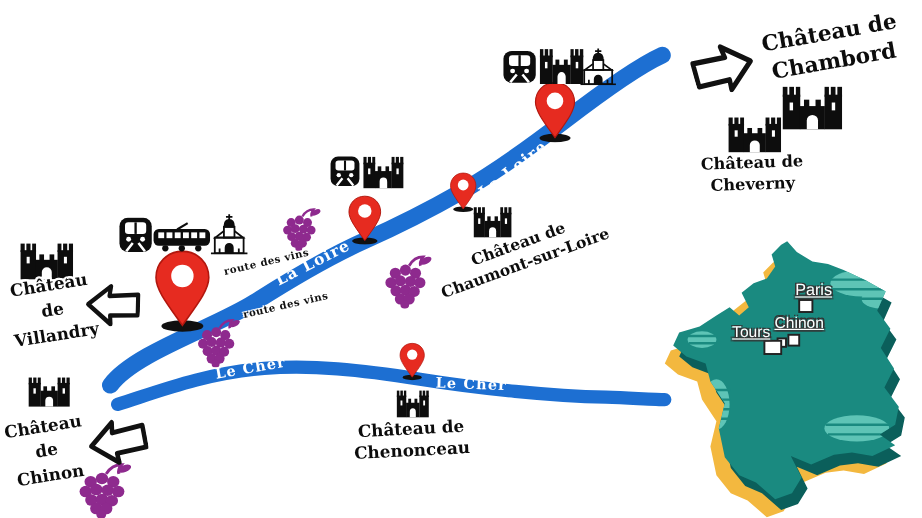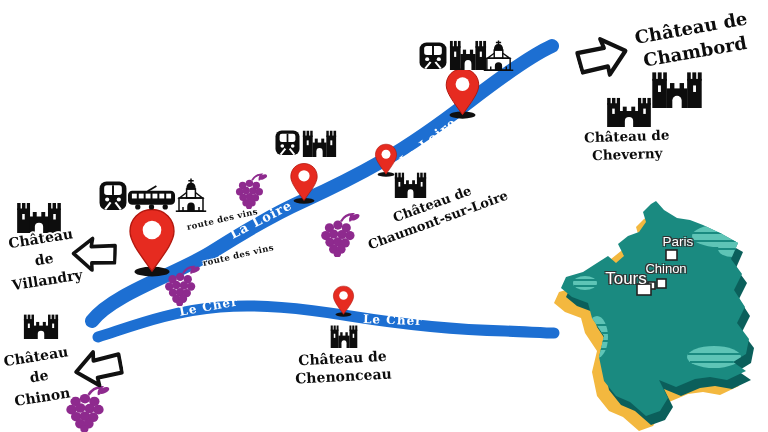--- a/index.html
+++ b/index.html
@@ -10,21 +10,21 @@
        text-align:center;line-height:1.32;
        text-shadow:-1.5px -1.5px 0 #fff,1.5px -1.5px 0 #fff,-1.5px 1.5px 0 #fff,1.5px 1.5px 0 #fff,
                    -2px 0 0 #fff,2px 0 0 #fff,0 -2px 0 #fff,0 2px 0 #fff;}
   .riv{position:absolute;font-family:"DejaVu Serif",serif;font-weight:bold;color:#ffffff;
        text-align:center;letter-spacing:1px;white-space:nowrap;}
   .route{position:absolute;font-family:"DejaVu Serif",serif;font-weight:bold;color:#111;
        font-size:8.5px;white-space:nowrap;letter-spacing:0.4px;
        text-shadow:-1px -1px 0 #fff,1px -1px 0 #fff,-1px 1px 0 #fff,1px 1px 0 #fff;}
   .city{position:absolute;font-family:"Liberation Sans",sans-serif;color:#ffffff;
        text-align:center;white-space:nowrap;
-       text-shadow:-1.2px -1.2px 0 #333,1.2px -1.2px 0 #333,-1.2px 1.2px 0 #333,1.2px 1.2px 0 #333;}
+       text-shadow:-1.2px -1.2px 0 #333,1.2px -1.2px 0 #333,-1.2px 1.2px 0 #333,1.2px 1.2px 0 #333;text-decoration:underline;}
 </style>
 </head>
 <body>
 
 <div id="canvas">
 
 <svg id="map-svg" width="768" height="432" viewBox="0 0 768 432">
   <defs>
     <symbol id="sym-castle" viewBox="0 0 40 32" preserveAspectRatio="none">
       <g fill="#0d0d0d">
@@ -228,15 +228,15 @@
 <div class="riv" style="left:394px;top:134px;width:68px;font-size:13px;transform:rotate(-38deg);">La Loire</div>
 <div class="riv" style="left:227px;top:212px;width:68px;font-size:13px;transform:rotate(-27deg);">La Loire</div>
 <div class="riv" style="left:179px;top:300px;width:54px;font-size:12px;transform:rotate(-10deg);">Le Cher</div>
 <div class="riv" style="left:363px;top:313px;width:56px;font-size:12px;transform:rotate(2deg);">Le Cher</div>
 
 <div class="route" style="left:186px;top:214px;transform:rotate(-13deg);">route des vins</div>
 <div class="route" style="left:202px;top:250px;transform:rotate(-13deg);">route des vins</div>
 
 <div class="city" style="left:650px;top:234px;width:56px;font-size:13.5px;">Paris</div>
 <div class="city" style="left:642px;top:261px;width:48px;font-size:13px;">Chinon</div>
-<div class="city" style="left:602px;top:269px;width:48px;font-size:17px;">Tours</div>
+<div class="city" style="left:602px;top:269px;width:48px;font-size:13px;">Tours</div>
 
 </div>
 
 </body></html>

